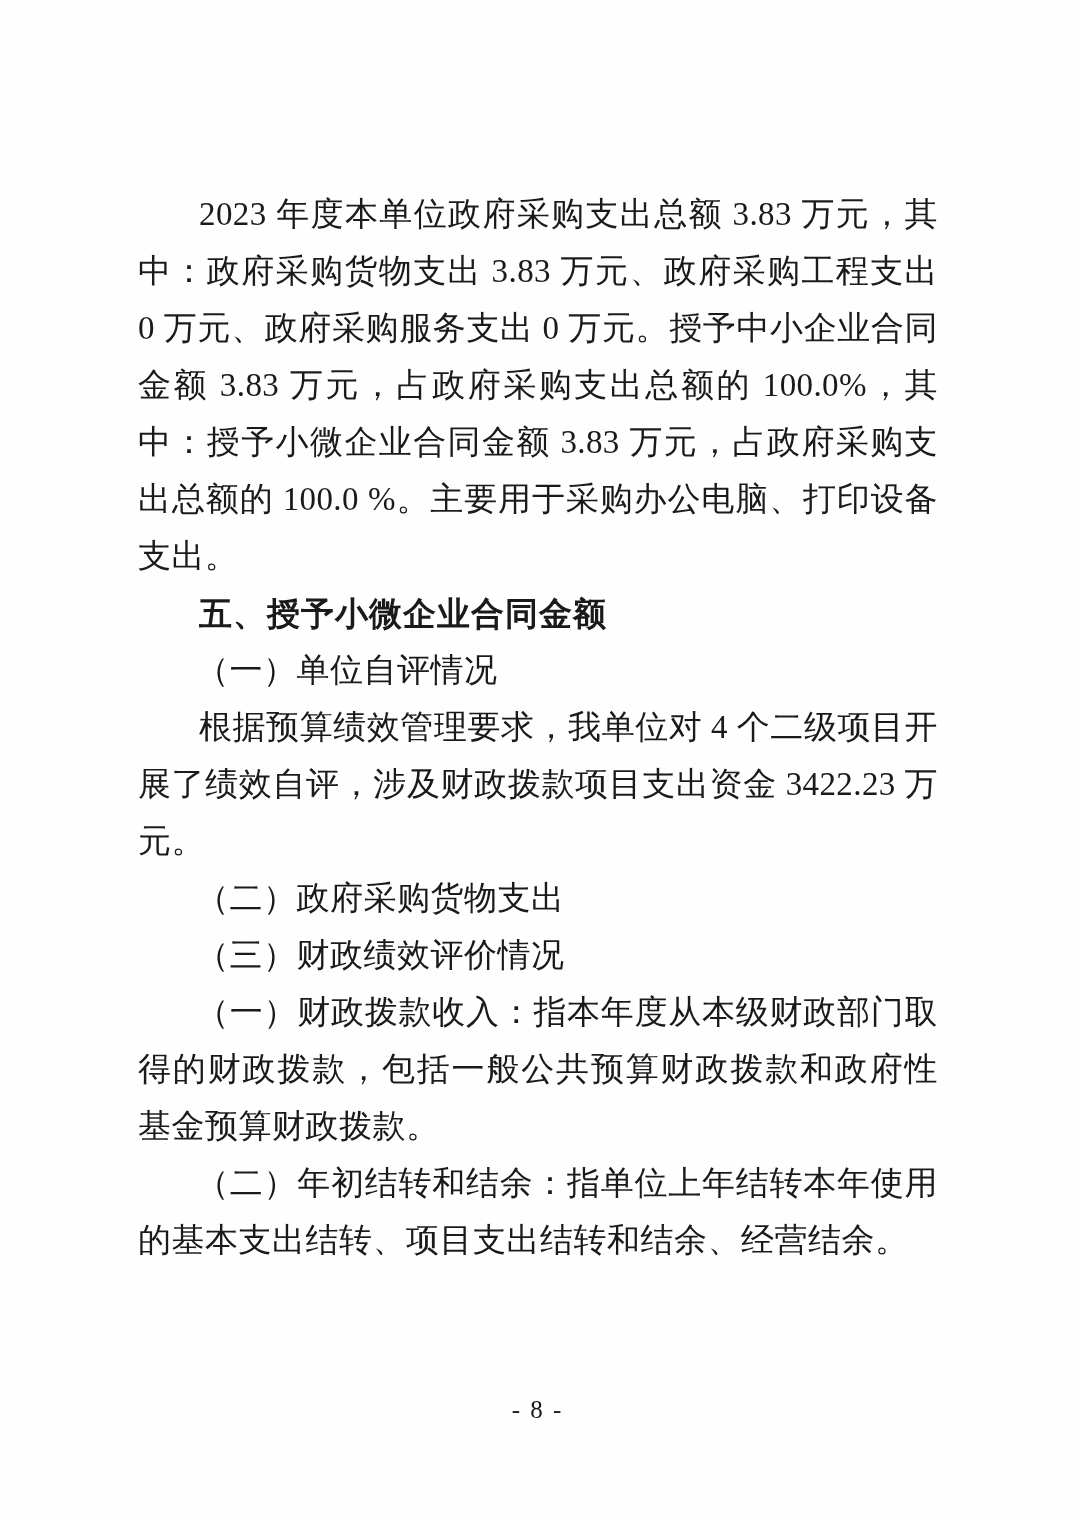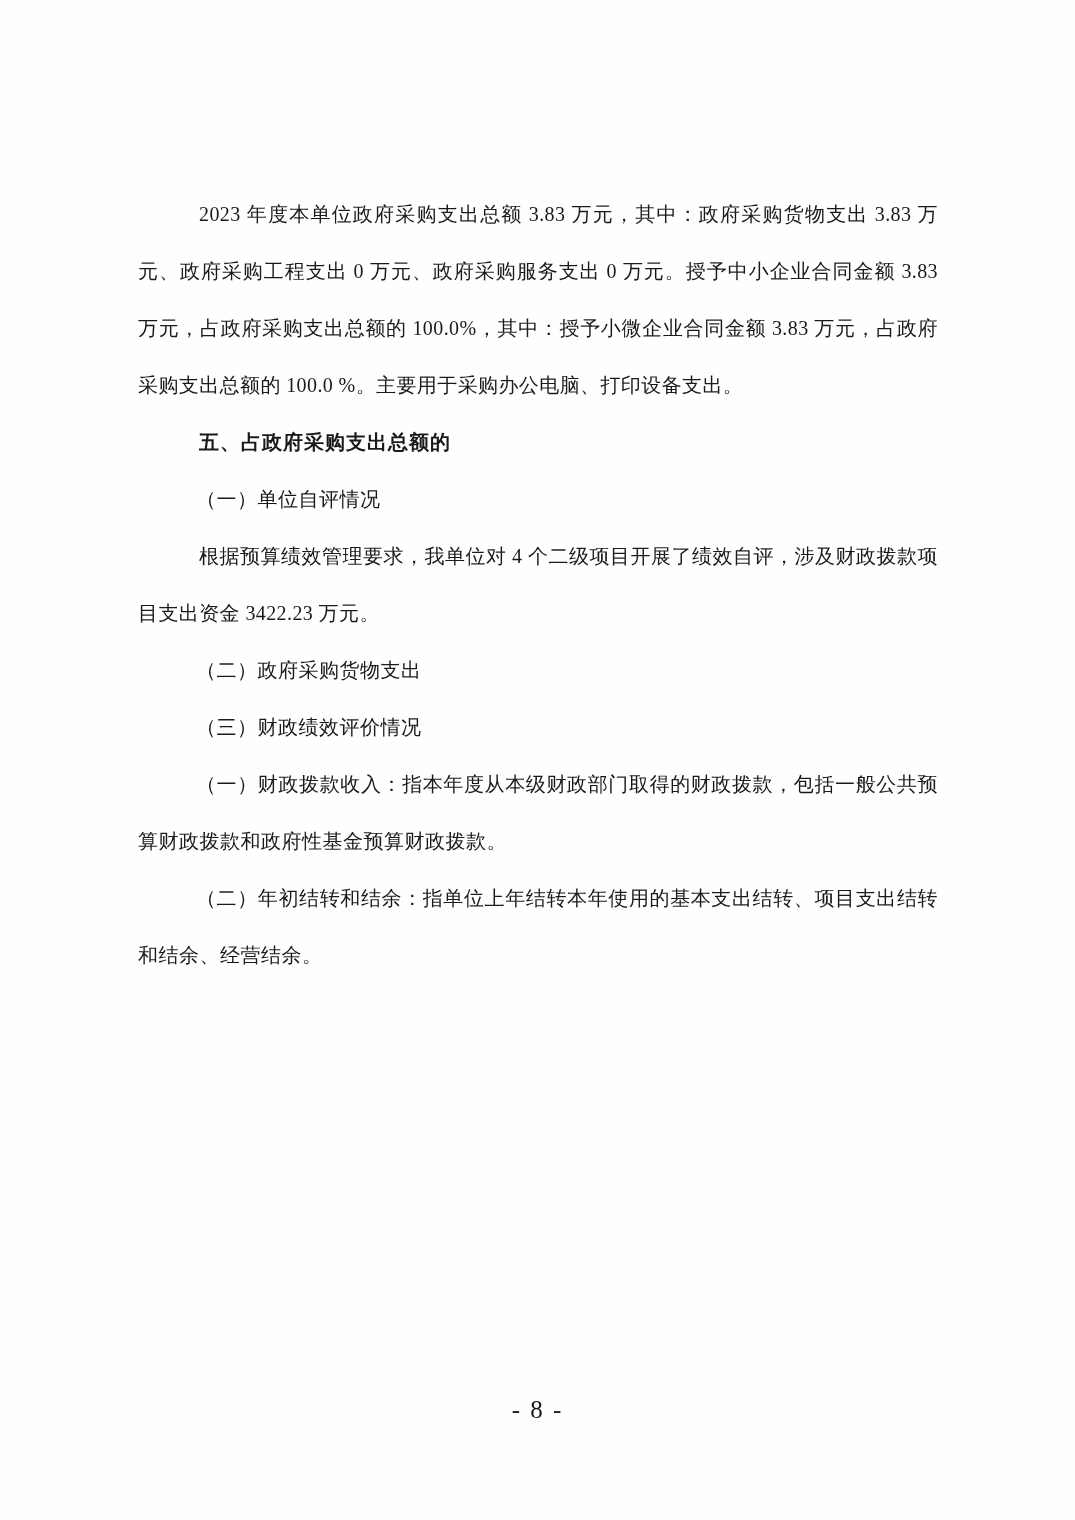--- a/index.html
+++ b/index.html
@@ -17,21 +17,21 @@
     overflow: hidden;
   }
   .content {
     position: absolute;
     left: 138px;
     top: 186px;
     width: 800px;
   }
   p {
     margin: 0;
-    font-size: 20px;
+    font-size: 33px;
     line-height: 57px;
     text-align: justify;
     text-justify: inter-ideograph;
     letter-spacing: 0.4px;
   }
   p.indent {
     text-indent: 61px;
   }
   p.heading {
     font-weight: bold;
@@ -60,21 +60,21 @@
   }
 </style>
 </head>
 <body>
 
 <div class="page">
   <div class="content">
 
     <p class="indent block">2023 年度本单位政府采购支出总额 3.83 万元，其中：政府采购货物支出 3.83 万元、政府采购工程支出 0 万元、政府采购服务支出 0 万元。授予中小企业合同金额 3.83 万元，占政府采购支出总额的 100.0%，其中：授予小微企业合同金额 3.83 万元，占政府采购支出总额的 100.0 %。主要用于采购办公电脑、打印设备支出。</p>
 
-    <p class="heading block">五、占政府采购支出总额的</p>
+    <p class="heading block">五、授予小微企业合同金额</p>
 
     <p class="sub-heading block">（一）单位自评情况</p>
 
     <p class="indent block">根据预算绩效管理要求，我单位对 4 个二级项目开展了绩效自评，涉及财政拨款项目支出资金 3422.23 万元。</p>
 
     <p class="sub-heading block">（二）政府采购货物支出</p>
 
 
     <p class="sub-heading block">（三）财政绩效评价情况</p>
 

